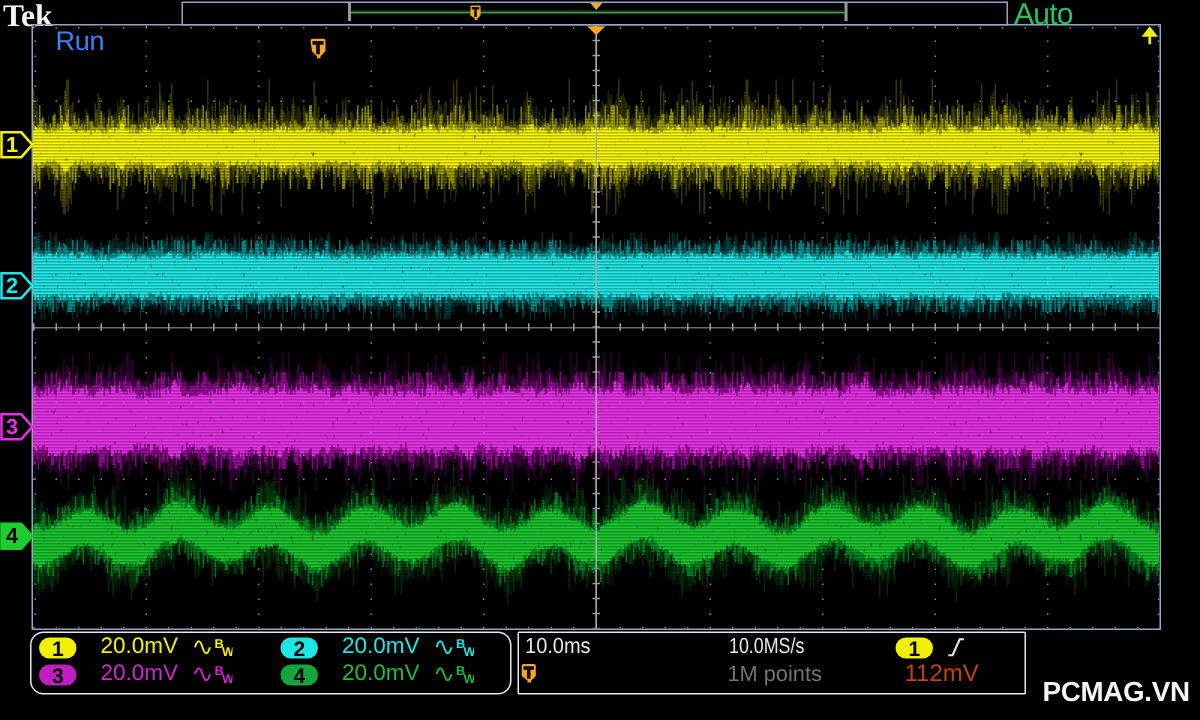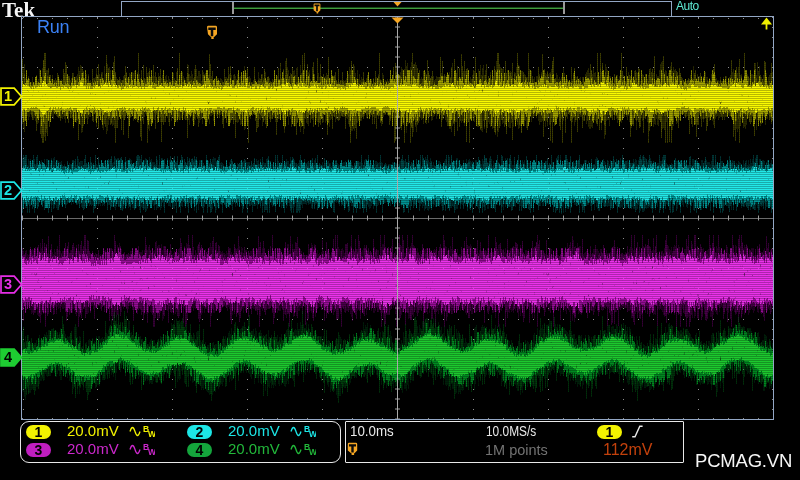--- a/index.html
+++ b/index.html
@@ -15,21 +15,21 @@
     <div style="position:absolute;left:112px;top:5px;width:329px;height:1px;background:#174917"></div>
     <div style="position:absolute;left:112px;top:6px;width:329px;height:1px;background:#3f9c3f"></div>
     <svg width="8" height="12" viewBox="0 0 8 12" style="position:absolute;left:191px;top:1px;display:block">
       <path d="M0.6 1.5 q0-0.9 0.9-0.9 h5 q0.9 0 0.9 0.9 v5.8 l-1.9 1.9 h-0.3 v1.3 h-1.6 V9.2 h-0.3 L0.6 7.3 z" fill="#f5a623"></path>
       <path d="M1.5 1.6h5v1.7h-1.65v5h-1.7v-5H1.5z" fill="#0a0a0a"></path>
     </svg>
     <svg width="9" height="6" viewBox="0 0 9 6" style="position:absolute;left:271px;top:0px;display:block">
       <path d="M0.5 0h8l-4 4.6z" fill="#f5a623"></path>
     </svg>
   </div>
-<div class="abs" style="left:676px;top:-1px;color:#5eead4;font-size:12px;letter-spacing:-0.5px">Auto</div>
+<div class="abs" style="left:676px;top:-1px;color:#22c55e;font-size:20px;letter-spacing:-0.5px">Auto</div>
 <div class="abs" style="left:21px;top:16px;width:751px;height:402px;border:1px solid #92a6c4;border-width:1px">
 <svg width="751" height="402" viewBox="0 0 751 402" style="position:absolute;left:0px;top:0px;display:block">
       <filter id="sp" x="0" y="0" width="100%" height="100%">
         <feTurbulence type="fractalNoise" baseFrequency="0.5 0.25" numOctaves="2" seed="9" result="n"></feTurbulence>
         <feColorMatrix in="n" type="matrix" values="0 0 0 0 0  0 0 0 0 0  0 0 0 0 0  1.15 1.15 1.15 0 -0.28" result="a"></feColorMatrix>
         <feComposite in="SourceGraphic" in2="a" operator="in"></feComposite>
       </filter>
       <mask id="scan" maskUnits="userSpaceOnUse" x="0" y="0" width="751" height="402">
         <rect width="751" height="402" fill="#fff"></rect>
         <path d="M0 1.5h751M0 3.5h751M0 5.5h751M0 7.5h751M0 9.5h751M0 11.5h751M0 13.5h751M0 15.5h751M0 17.5h751M0 19.5h751M0 21.5h751M0 23.5h751M0 25.5h751M0 27.5h751M0 29.5h751M0 31.5h751M0 33.5h751M0 35.5h751M0 37.5h751M0 39.5h751M0 41.5h751M0 43.5h751M0 45.5h751M0 47.5h751M0 49.5h751M0 51.5h751M0 53.5h751M0 55.5h751M0 57.5h751M0 59.5h751M0 61.5h751M0 63.5h751M0 65.5h751M0 67.5h751M0 69.5h751M0 71.5h751M0 73.5h751M0 75.5h751M0 77.5h751M0 79.5h751M0 81.5h751M0 83.5h751M0 85.5h751M0 87.5h751M0 89.5h751M0 91.5h751M0 93.5h751M0 95.5h751M0 97.5h751M0 99.5h751M0 101.5h751M0 103.5h751M0 105.5h751M0 107.5h751M0 109.5h751M0 111.5h751M0 113.5h751M0 115.5h751M0 117.5h751M0 119.5h751M0 121.5h751M0 123.5h751M0 125.5h751M0 127.5h751M0 129.5h751M0 131.5h751M0 133.5h751M0 135.5h751M0 137.5h751M0 139.5h751M0 141.5h751M0 143.5h751M0 145.5h751M0 147.5h751M0 149.5h751M0 151.5h751M0 153.5h751M0 155.5h751M0 157.5h751M0 159.5h751M0 161.5h751M0 163.5h751M0 165.5h751M0 167.5h751M0 169.5h751M0 171.5h751M0 173.5h751M0 175.5h751M0 177.5h751M0 179.5h751M0 181.5h751M0 183.5h751M0 185.5h751M0 187.5h751M0 189.5h751M0 191.5h751M0 193.5h751M0 195.5h751M0 197.5h751M0 199.5h751M0 201.5h751M0 203.5h751M0 205.5h751M0 207.5h751M0 209.5h751M0 211.5h751M0 213.5h751M0 215.5h751M0 217.5h751M0 219.5h751M0 221.5h751M0 223.5h751M0 225.5h751M0 227.5h751M0 229.5h751M0 231.5h751M0 233.5h751M0 235.5h751M0 237.5h751M0 239.5h751M0 241.5h751M0 243.5h751M0 245.5h751M0 247.5h751M0 249.5h751M0 251.5h751M0 253.5h751M0 255.5h751M0 257.5h751M0 259.5h751M0 261.5h751M0 263.5h751M0 265.5h751M0 267.5h751M0 269.5h751M0 271.5h751M0 273.5h751M0 275.5h751M0 277.5h751M0 279.5h751M0 281.5h751M0 283.5h751M0 285.5h751M0 287.5h751M0 289.5h751M0 291.5h751M0 293.5h751M0 295.5h751M0 297.5h751M0 299.5h751M0 301.5h751M0 303.5h751M0 305.5h751M0 307.5h751M0 309.5h751M0 311.5h751M0 313.5h751M0 315.5h751M0 317.5h751M0 319.5h751M0 321.5h751M0 323.5h751M0 325.5h751M0 327.5h751M0 329.5h751M0 331.5h751M0 333.5h751M0 335.5h751M0 337.5h751M0 339.5h751M0 341.5h751M0 343.5h751M0 345.5h751M0 347.5h751M0 349.5h751M0 351.5h751M0 353.5h751M0 355.5h751M0 357.5h751M0 359.5h751M0 361.5h751M0 363.5h751M0 365.5h751M0 367.5h751M0 369.5h751M0 371.5h751M0 373.5h751M0 375.5h751M0 377.5h751M0 379.5h751M0 381.5h751M0 383.5h751M0 385.5h751M0 387.5h751M0 389.5h751M0 391.5h751M0 393.5h751M0 395.5h751M0 397.5h751M0 399.5h751M0 401.5h751" stroke="#bcbcbc" stroke-width="1"></path>
@@ -133,13 +133,13 @@
     <svg width="13" height="15" viewBox="0 0 13 15" style="position:absolute;left:285px;top:2px;display:block">
       <path d="M1.2 12.8 H4 L8.8 2.2 H11.6" fill="none" stroke="#e8e8e8" stroke-width="1.4"></path>
     </svg>
     <svg width="11" height="15" viewBox="0 0 11 15" style="position:absolute;left:1px;top:20px;display:block">
       <path d="M0.8 2 q0-1.3 1.3-1.3 h6.8 q1.3 0 1.3 1.3 v6.6 l-2.7 2.7 h-0.4 v1.7 h-2.5 v-1.7 h-0.4 L0.8 8.6 z" fill="#f5a623"></path>
       <path d="M2 2.2h7v2.3h-2.3v6h-2.4v-6H2z" fill="#0a0a0a"></path>
     </svg>
     <div style="position:absolute;left:139px;top:21px;color:#737373;font-size:14.5px;line-height:14px">1M points</div>
     <div style="position:absolute;left:257px;top:21px;color:#c2410c;font-size:16px;line-height:14px">112mV</div>
   </div>
-<div class="abs" style="left:695px;top:450px;color:#f6f6f6;font-weight:normal;font-size:18.5px;letter-spacing:-0.2px">PCMAG.VN</div>
+<div class="abs" style="left:695px;top:450px;color:#f6f6f6;font-weight:bold;font-size:18.5px;letter-spacing:-0.2px">PCMAG.VN</div>
 
 </body></html>

